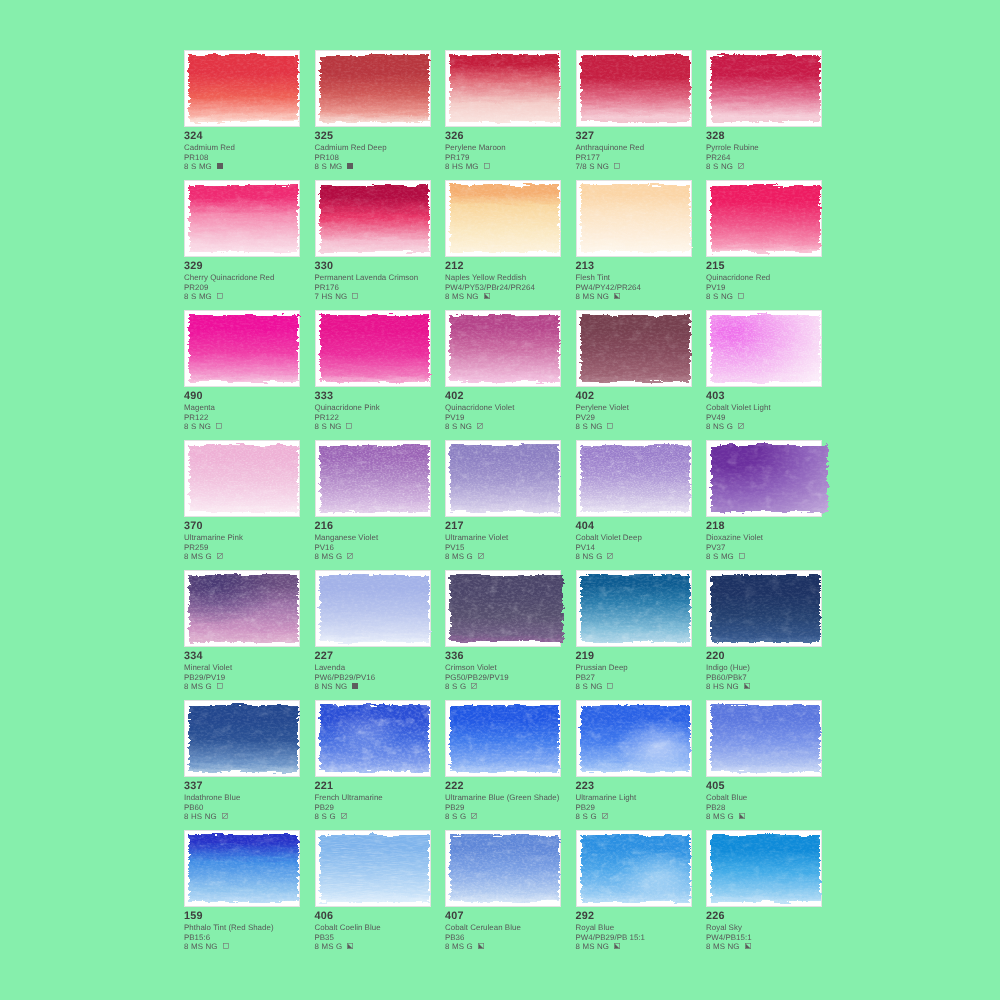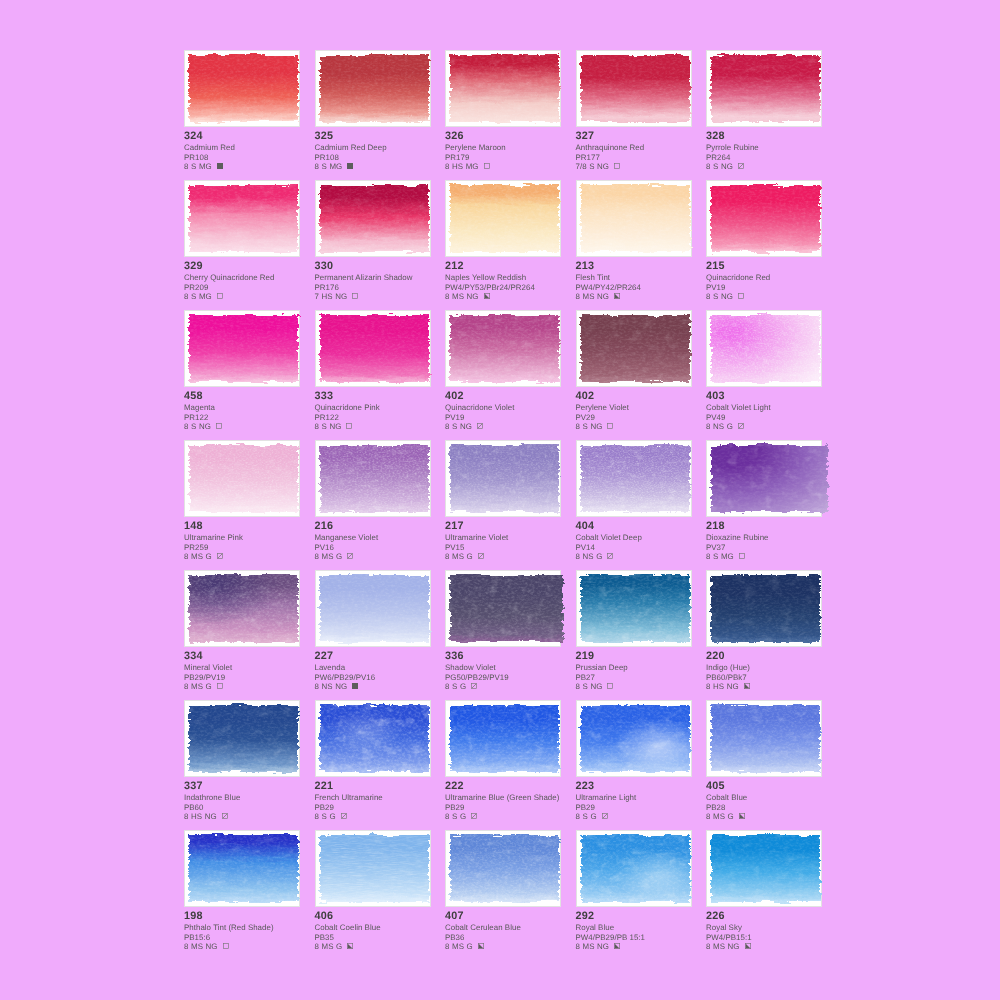--- a/index.html
+++ b/index.html
@@ -1,19 +1,19 @@
 <!DOCTYPE html>
 <html><head>
 <meta charset="utf-8">
 <title>Watercolour Colour Chart</title>
 <style>
   html,body{margin:0;padding:0;}
   body{width:1000px;height:1000px;background:#fdfdfd;font-family:"Liberation Sans",sans-serif;overflow:hidden;
        -webkit-font-smoothing:antialiased;text-rendering:geometricPrecision;}
-  .page{position:absolute;left:0;top:0;width:1000px;height:1000px;background:#f0abfc;}
+  .page{position:absolute;left:0;top:0;width:1000px;height:1000px;background:#86efac;}
   #grid{position:absolute;left:0;top:0;width:1000px;height:1000px;}
   .cell{position:absolute;width:126px;}
   .sw-box{position:absolute;left:0;top:0;width:114px;height:75px;border:1px solid #e2e2e2;background:#ffffff;}
   .sw-box svg{position:absolute;left:-1px;top:-1px;}
   .meta{position:absolute;left:0;top:79px;width:140px;opacity:0.999;}
   .code{font-size:10.8px;font-weight:bold;color:#3f3f3f;line-height:14.2px;letter-spacing:0.25px;}
   .nm,.pg,.pr{font-size:7.9px;color:#585858;line-height:9.3px;white-space:nowrap;letter-spacing:0.04px;}
   .sym{display:inline-block;width:6px;height:6px;vertical-align:-0.5px;margin-left:2.5px;}
   .tok{display:inline-block;margin-right:2.6px;}
 </style>
@@ -790,21 +790,21 @@
                 <stop offset="100%" stop-color="#f8d5e1"></stop>
               </linearGradient>
             </defs>
             <g filter="url(#wc6)">
               <rect x="5" y="5" width="109" height="67" fill="url(#gr6)"></rect>
             </g>
           </svg>
         </div>
         <div class="meta">
           <div class="code">330</div>
-          <div class="nm">Permanent Alizarin Shadow</div>
+          <div class="nm">Permanent Lavenda Crimson</div>
           <div class="pg">PR176</div>
           <div class="pr"><span class="props-text"><span class="tok">7</span><span class="tok">HS</span><span class="tok">NG</span></span><span class="sym"><svg width="6" height="6" viewBox="0 0 12 12">
                 <rect x="0.7" y="0.7" width="10.6" height="10.6" fill="none" stroke="#777777" stroke-width="1.3"></rect>
               </svg></span></div>
         </div>
       </div>
       <div class="cell" style="left: 445px; top: 180px;">
         <div class="sw-box">
           <svg width="126" height="77" style="overflow:visible">
             <defs>
@@ -895,21 +895,21 @@
                 <stop offset="88%" stop-color="#f394cb"></stop>
                 <stop offset="100%" stop-color="#f7c5e0"></stop>
               </linearGradient>
             </defs>
             <g filter="url(#wc10)">
               <rect x="5" y="5" width="109" height="67" fill="url(#gr10)"></rect>
             </g>
           </svg>
         </div>
         <div class="meta">
-          <div class="code">458</div>
+          <div class="code">490</div>
           <div class="nm">Magenta</div>
           <div class="pg">PR122</div>
           <div class="pr"><span class="props-text"><span class="tok">8</span><span class="tok">S</span><span class="tok">NG</span></span><span class="sym"><svg width="6" height="6" viewBox="0 0 12 12">
                 <rect x="0.7" y="0.7" width="10.6" height="10.6" fill="none" stroke="#777777" stroke-width="1.3"></rect>
               </svg></span></div>
         </div>
       </div>
       <div class="cell" style="left: 314.5px; top: 310px;">
         <div class="sw-box">
           <svg width="126" height="77" style="overflow:visible">
@@ -1027,21 +1027,21 @@
                 <stop offset="84%" stop-color="#f7daeb"></stop>
                 <stop offset="100%" stop-color="#fbeaf3"></stop>
               </linearGradient>
             </defs>
             <g filter="url(#wc15)">
               <rect x="5" y="5" width="109" height="67" fill="url(#gr15)"></rect>
             </g>
           </svg>
         </div>
         <div class="meta">
-          <div class="code">148</div>
+          <div class="code">370</div>
           <div class="nm">Ultramarine Pink</div>
           <div class="pg">PR259</div>
           <div class="pr"><span class="props-text"><span class="tok">8</span><span class="tok">MS</span><span class="tok">G</span></span><span class="sym"><svg width="6" height="6" viewBox="0 0 12 12">
                 <rect x="0.7" y="0.7" width="10.6" height="10.6" fill="none" stroke="#777777" stroke-width="1.3"></rect>
                 <path d="M10.4 1.6 L1.6 10.4" stroke="#707070" stroke-width="1.5"></path>
               </svg></span></div>
         </div>
       </div>
       <div class="cell" style="left: 314.5px; top: 440px;">
         <div class="sw-box">
@@ -1136,21 +1136,21 @@
                 <stop offset="100%" stop-color="#c9b3e0"></stop>
               </radialGradient>
             </defs>
             <g filter="url(#wc19)">
               <rect x="5" y="5" width="117" height="67" fill="url(#gr19)"></rect>
             </g>
           </svg>
         </div>
         <div class="meta">
           <div class="code">218</div>
-          <div class="nm">Dioxazine Rubine</div>
+          <div class="nm">Dioxazine Violet</div>
           <div class="pg">PV37</div>
           <div class="pr"><span class="props-text"><span class="tok">8</span><span class="tok">S</span><span class="tok">MG</span></span><span class="sym"><svg width="6" height="6" viewBox="0 0 12 12">
                 <rect x="0.7" y="0.7" width="10.6" height="10.6" fill="none" stroke="#777777" stroke-width="1.3"></rect>
               </svg></span></div>
         </div>
       </div>
       <div class="cell" style="left: 184px; top: 570px;">
         <div class="sw-box">
           <svg width="126" height="77" style="overflow:visible">
             <defs>
@@ -1220,21 +1220,21 @@
                 <stop offset="100%" stop-color="#8c5f96"></stop>
               </linearGradient>
             </defs>
             <g filter="url(#wc22)">
               <rect x="5" y="5" width="113" height="67" fill="url(#gr22)"></rect>
             </g>
           </svg>
         </div>
         <div class="meta">
           <div class="code">336</div>
-          <div class="nm">Shadow Violet</div>
+          <div class="nm">Crimson Violet</div>
           <div class="pg">PG50/PB29/PV19</div>
           <div class="pr"><span class="props-text"><span class="tok">8</span><span class="tok">S</span><span class="tok">G</span></span><span class="sym"><svg width="6" height="6" viewBox="0 0 12 12">
                 <rect x="0.7" y="0.7" width="10.6" height="10.6" fill="none" stroke="#777777" stroke-width="1.3"></rect>
                 <path d="M10.4 1.6 L1.6 10.4" stroke="#707070" stroke-width="1.5"></path>
               </svg></span></div>
         </div>
       </div>
       <div class="cell" style="left: 575.5px; top: 570px;">
         <div class="sw-box">
           <svg width="126" height="77" style="overflow:visible">
@@ -1446,21 +1446,21 @@
                 <stop offset="82%" stop-color="#90c4ef"></stop>
                 <stop offset="100%" stop-color="#bcdcf7"></stop>
               </linearGradient>
             </defs>
             <g filter="url(#wc30)">
               <rect x="5" y="5" width="109" height="67" fill="url(#gr30)"></rect>
             </g>
           </svg>
         </div>
         <div class="meta">
-          <div class="code">198</div>
+          <div class="code">159</div>
           <div class="nm">Phthalo Tint (Red Shade)</div>
           <div class="pg">PB15:6</div>
           <div class="pr"><span class="props-text"><span class="tok">8</span><span class="tok">MS</span><span class="tok">NG</span></span><span class="sym"><svg width="6" height="6" viewBox="0 0 12 12">
                 <rect x="0.7" y="0.7" width="10.6" height="10.6" fill="none" stroke="#777777" stroke-width="1.3"></rect>
               </svg></span></div>
         </div>
       </div>
       <div class="cell" style="left: 314.5px; top: 830px;">
         <div class="sw-box">
           <svg width="126" height="77" style="overflow:visible">

